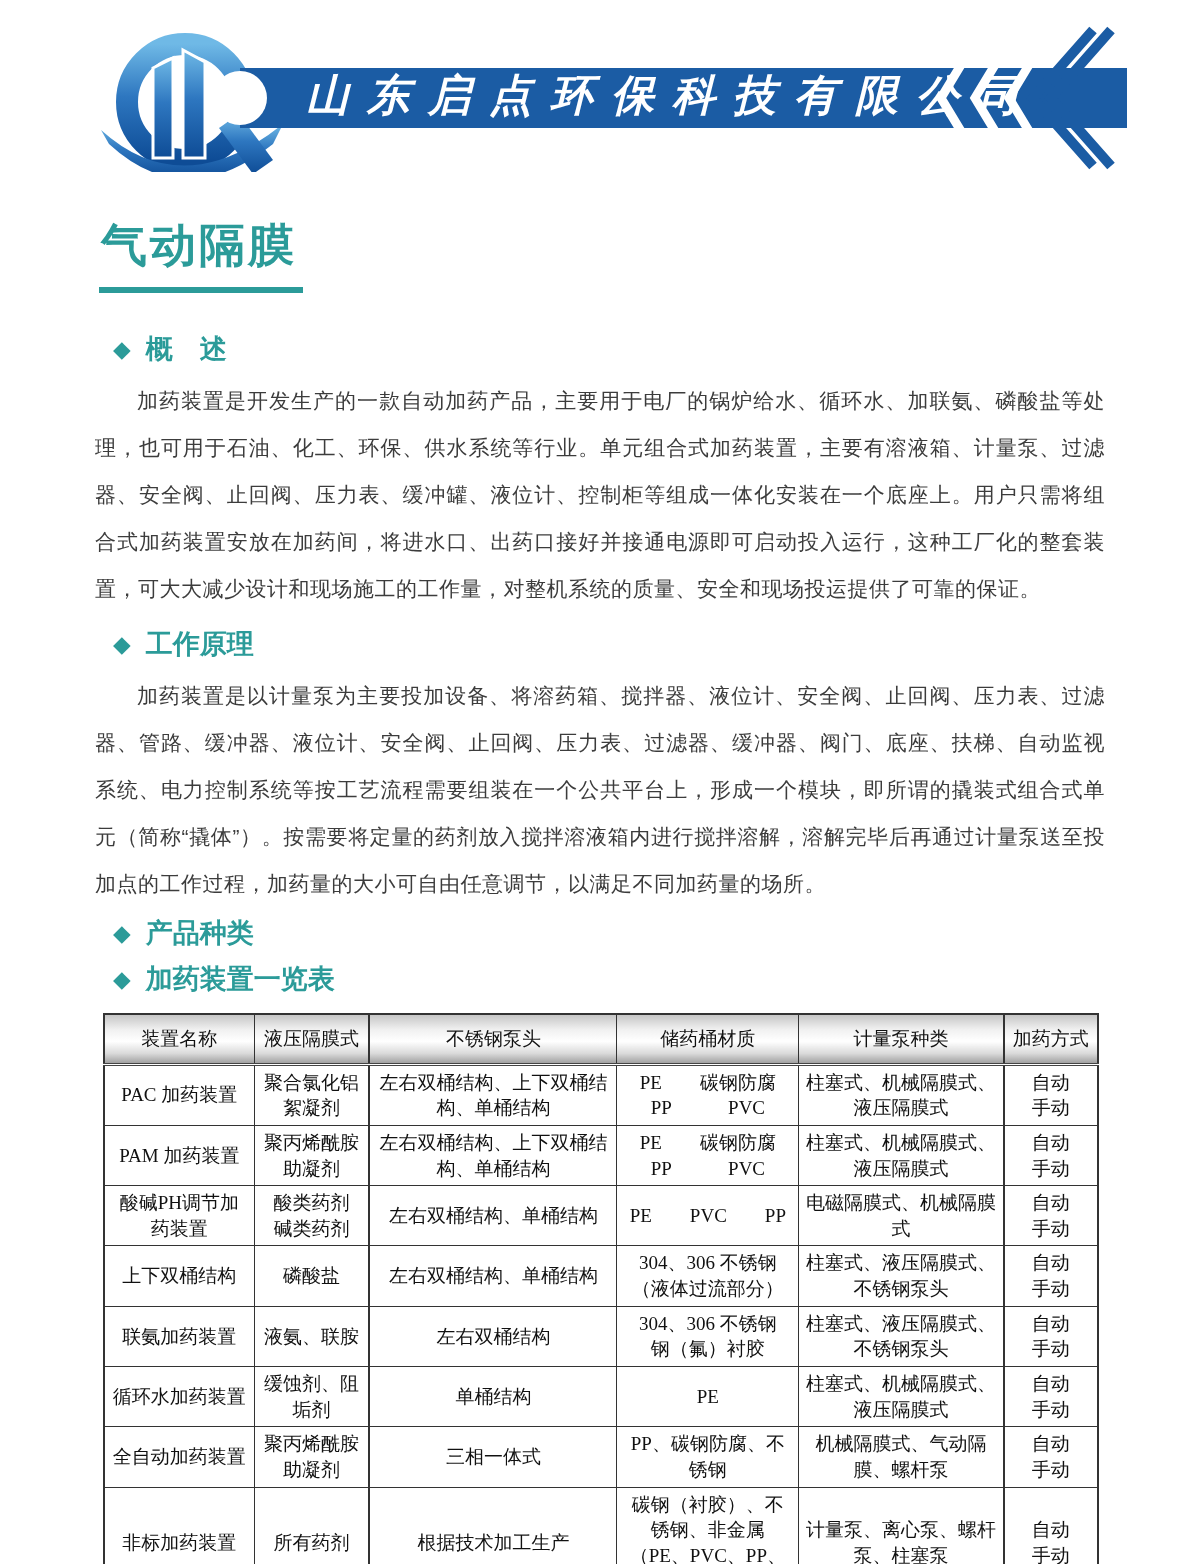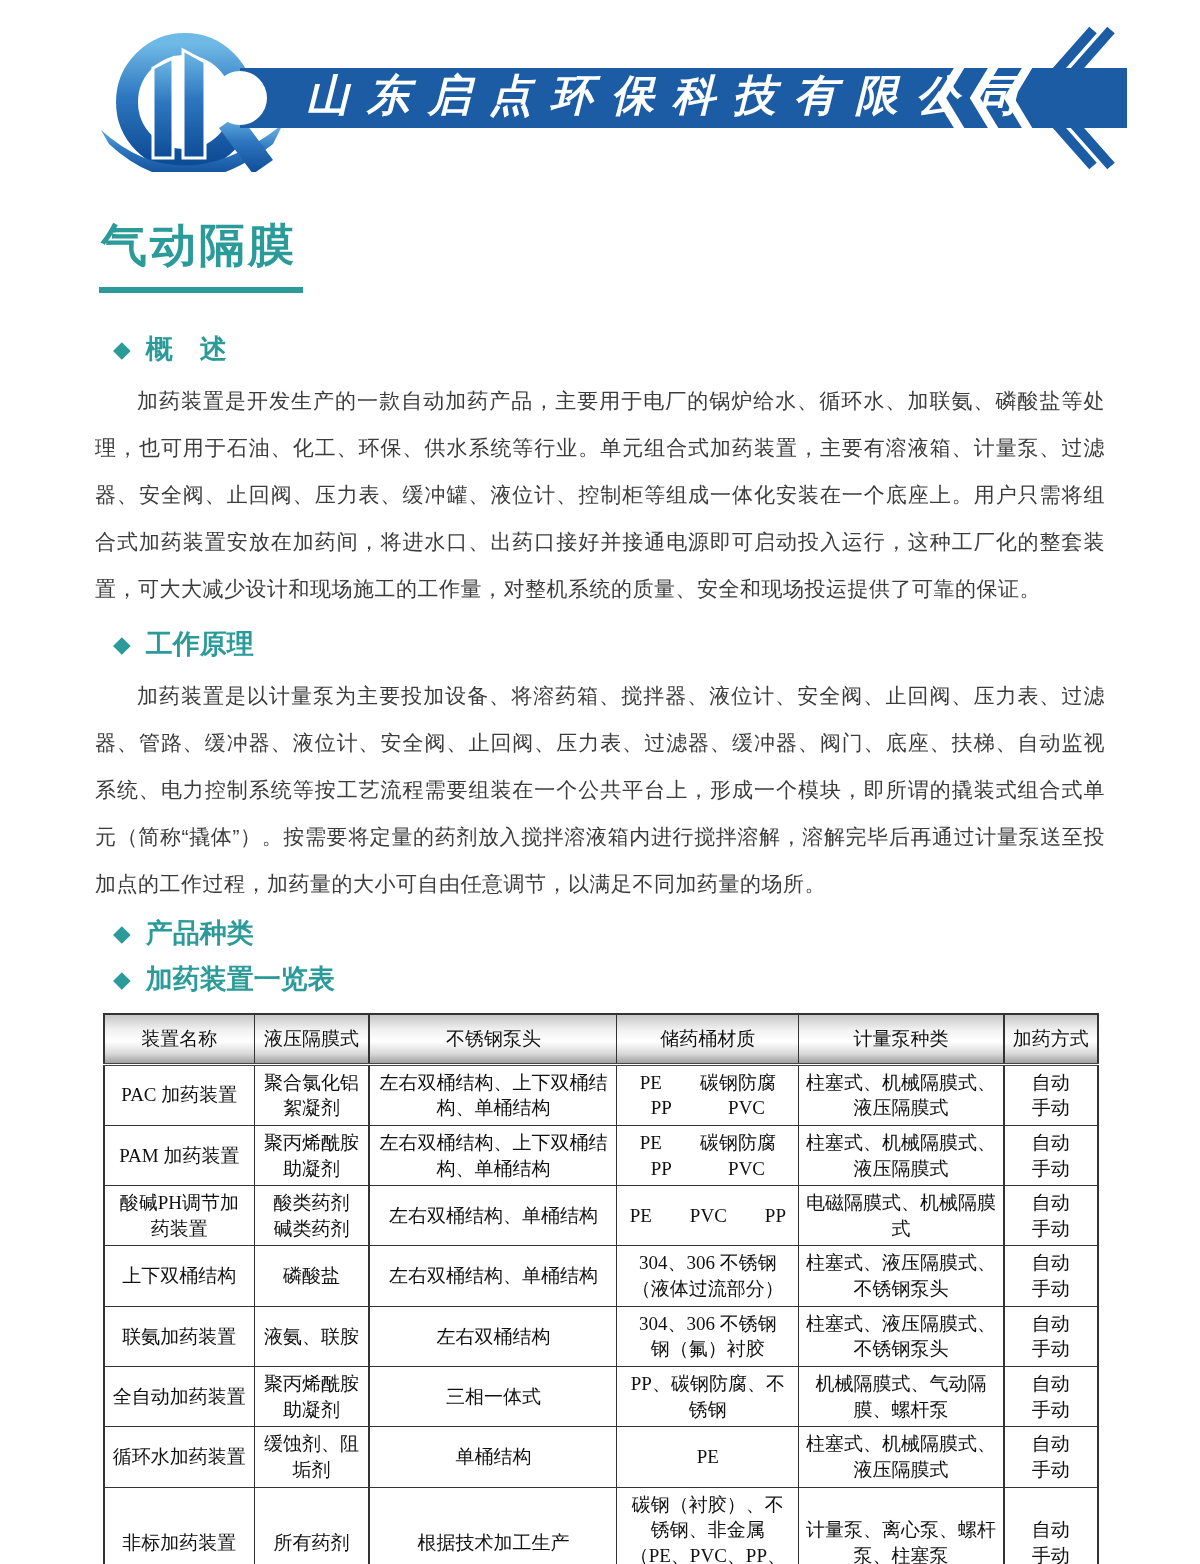--- a/index.html
+++ b/index.html
@@ -251,38 +251,38 @@
           <td>联氨加药装置</td>
           <td>液氨、联胺</td>
           <td>左右双桶结构</td>
           <td>304、306 不锈钢
 钢（氟）衬胶</td>
           <td>柱塞式、液压隔膜式、不锈钢泵头</td>
           <td>自动
 手动</td>
         </tr>
         <tr>
+          <td>循环水加药装置</td>
+          <td>缓蚀剂、阻垢剂</td>
+          <td>单桶结构</td>
+          <td>PE</td>
+          <td>柱塞式、机械隔膜式、液压隔膜式</td>
+          <td>自动
+手动</td>
+        </tr>
+        <tr>
           <td>全自动加药装置</td>
           <td>聚丙烯酰胺助凝剂</td>
           <td>三相一体式</td>
           <td>PP、碳钢防腐、不锈钢</td>
           <td>机械隔膜式、气动隔膜、螺杆泵</td>
           <td>自动
 手动</td>
         </tr>
         <tr>
-          <td>循环水加药装置</td>
-          <td>缓蚀剂、阻垢剂</td>
-          <td>单桶结构</td>
-          <td>PE</td>
-          <td>柱塞式、机械隔膜式、液压隔膜式</td>
-          <td>自动
-手动</td>
-        </tr>
-        <tr>
           <td>非标加药装置</td>
           <td>所有药剂</td>
           <td>根据技术加工生产</td>
           <td>碳钢（衬胶）、不锈钢、非金属（PE、PVC、PP、玻璃钢）</td>
           <td>计量泵、离心泵、螺杆泵、柱塞泵</td>
           <td>自动
 手动</td>
         </tr>
       </tbody>
     </table>

